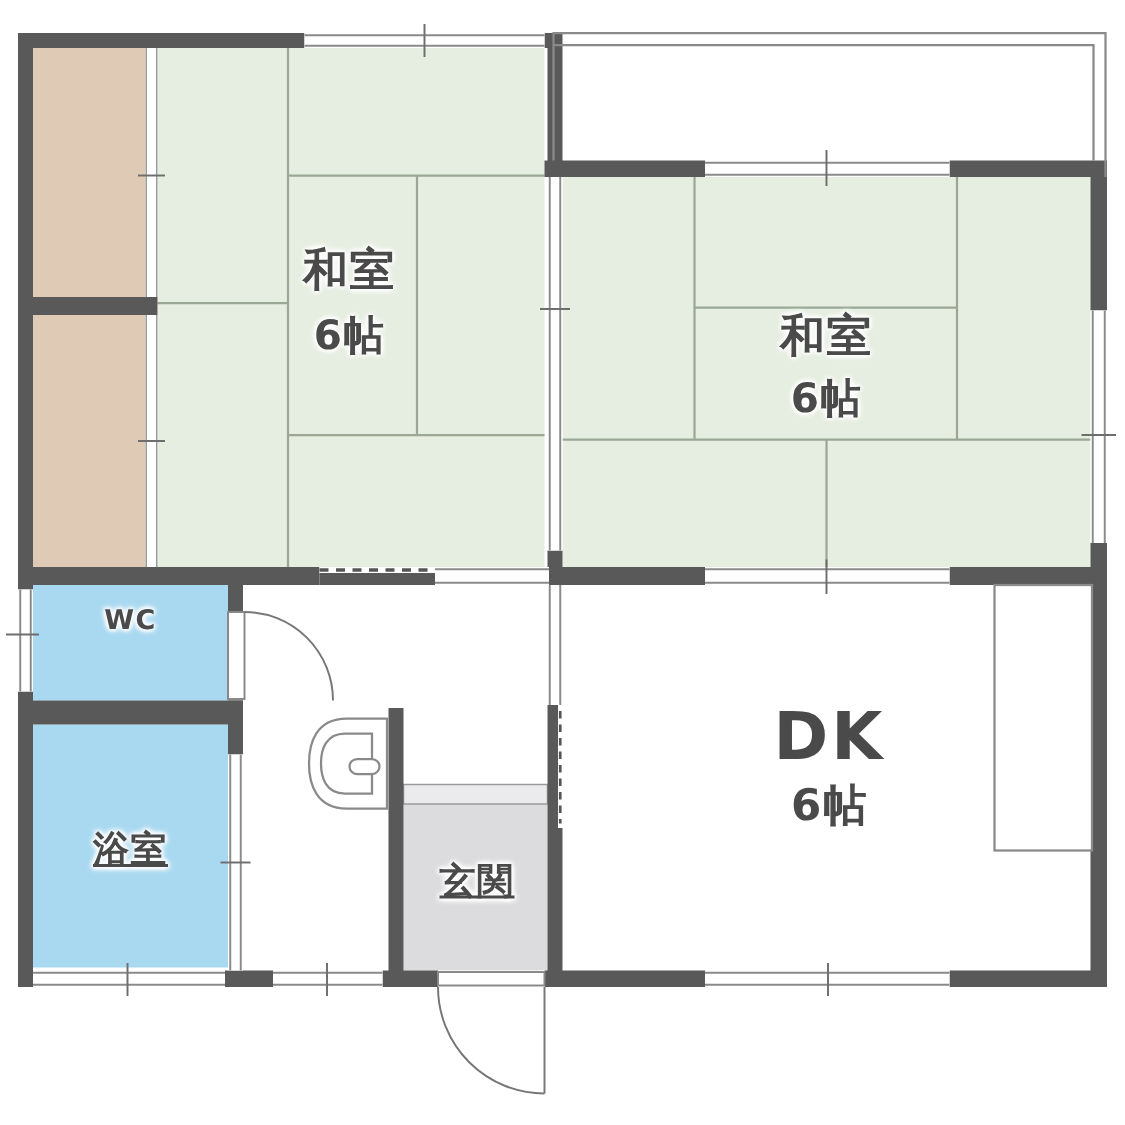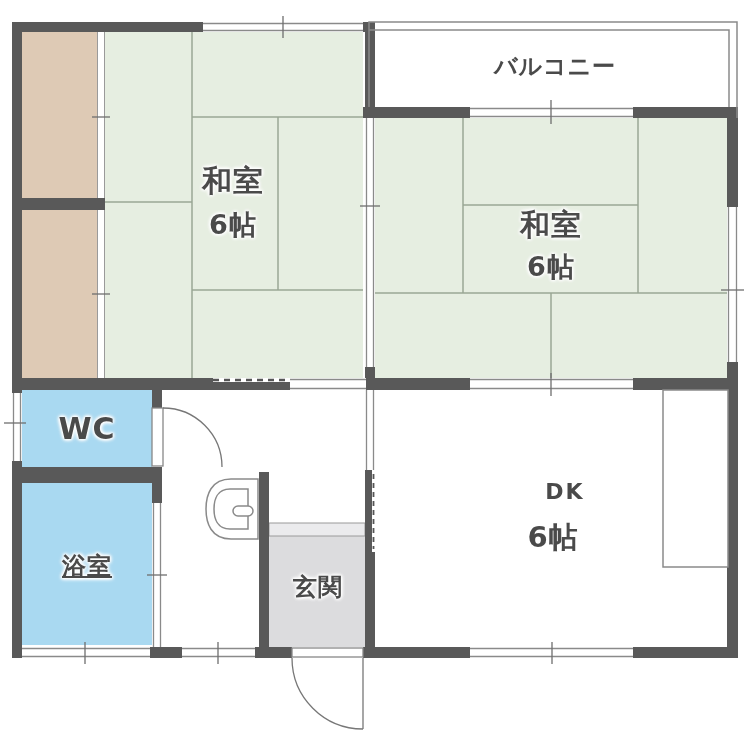--- a/index.html
+++ b/index.html
@@ -20,24 +20,24 @@
     text-shadow:0 0 3px #fff,0 0 3px #fff,0 0 4px #fff,0 0 4px #fff,0 0 5px #fff;
     letter-spacing:1px;
     line-height:1;
     z-index:5;
   }
   .lbl-balcony{left:555px;top:66px;font-size:23px;}
   .lbl-wash1a{left:233px;top:181px;font-size:30px;}
   .lbl-wash1b{left:233px;top:224px;font-size:27px;}
   .lbl-wash2a{left:551px;top:225px;font-size:30px;}
   .lbl-wash2b{left:551px;top:266px;font-size:27px;}
-  .lbl-wc{left:87px;top:429px;font-size:30px;}
+  .lbl-wc{left:87px;top:414px;font-size:18px;}
   .lbl-bath{left:87px;top:566px;font-size:24px;text-decoration:underline;}
-  .lbl-genkan{left:318px;top:587px;font-size:24px;}
-  .lbl-dk1{left:553px;top:492px;font-size:22px;letter-spacing:2px;margin-left:12px;}
+  .lbl-genkan{left:318px;top:587px;font-size:24px;text-decoration:underline;}
+  .lbl-dk1{left:553px;top:492px;font-size:44px;letter-spacing:2px;}
   .lbl-dk2{left:553px;top:537px;font-size:29px;}
 </style>
 </head>
 <body>
 
 <div class="plan">
 
 <svg width="750" height="750" viewBox="0 0 750 750">
 
   <g>
@@ -204,21 +204,20 @@
   <g fill="#fff" stroke="#8a8a8a" stroke-width="1.5">
     <path d="M258,479 H231 C211,479 206,495 206,509 C206,523 211,539 231,539 H258 Z"></path>
     <path d="M248,489 H230 C217,489 214,500 214,509 C214,518 217,529 230,529 H248 Z"></path>
     <rect x="233" y="506" width="20" height="10" rx="5"></rect>
   </g>
 
   <rect x="663" y="390" width="65" height="177" fill="#fff" stroke="#8a8a8a" stroke-width="1.5"></rect>
 
 </svg>
 
-  <span class="lbl lbl-balcony">バルコニー</span>
   <span class="lbl lbl-wash1a">和室</span>
   <span class="lbl lbl-wash1b">6帖</span>
   <span class="lbl lbl-wash2a">和室</span>
   <span class="lbl lbl-wash2b">6帖</span>
   <span class="lbl lbl-wc">WC</span>
   <span class="lbl lbl-bath">浴室</span>
   <span class="lbl lbl-genkan">玄関</span>
   <span class="lbl lbl-dk1">DK</span>
   <span class="lbl lbl-dk2">6帖</span>
 

